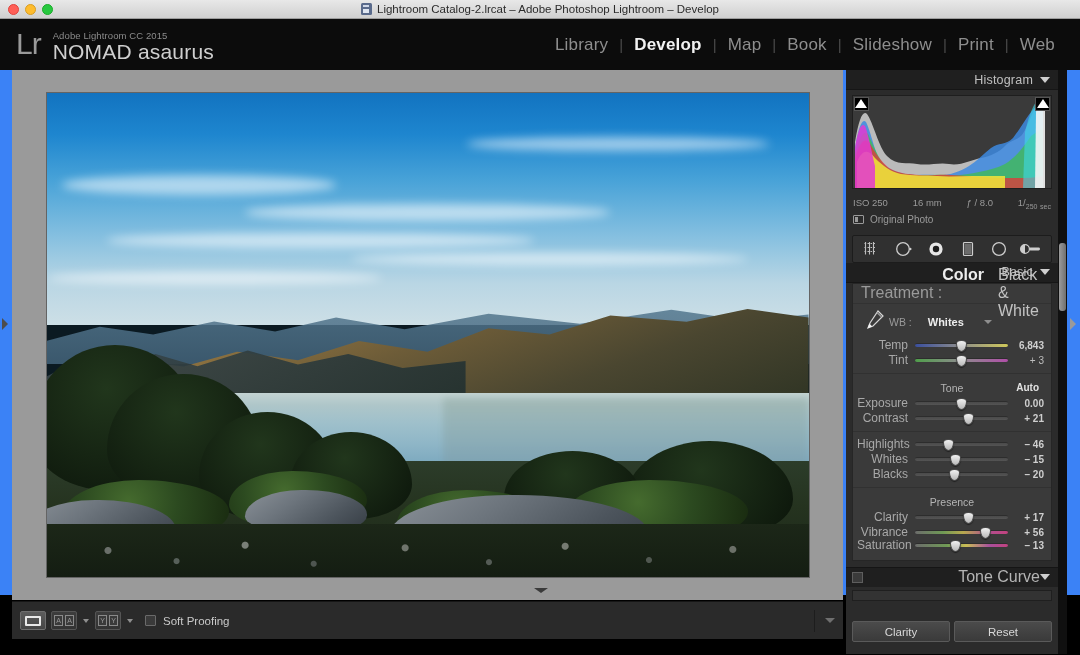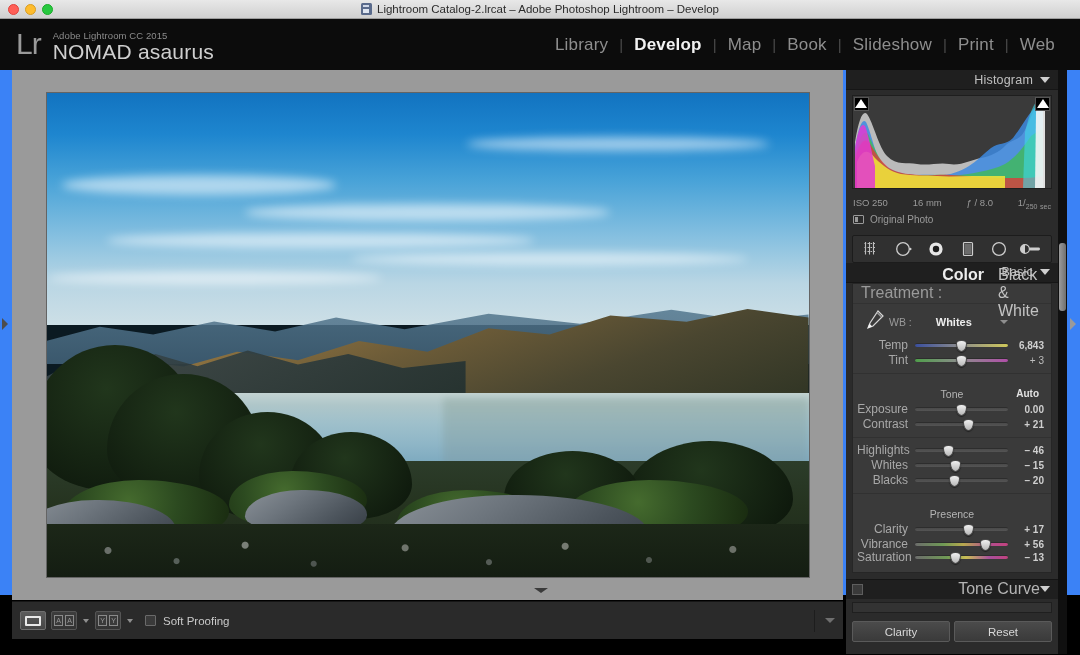--- a/index.html
+++ b/index.html
@@ -193,21 +193,21 @@
     display:flex; align-items:center; height:20px; font-size:16px; padding:0 8px; color:#9a9a9a;
     border-bottom:1px solid #323232;
   }
   .treatment .t-label { flex:0 0 auto; }
   .treat-opts { margin-left:auto; display:flex; gap:14px; padding-right:6px;}
   .treat-opts .on { color:#ededed; font-weight:bold; }
   .treat-opts .off { color:#c2c2c2; }
 
   .wb-row { display:flex; align-items:center; padding:4px 8px 2px 8px; }
   .eyedrop { width:26px; flex:0 0 26px; }
-  .wb-mid { margin-left:2px; display:flex; align-items:center; gap:24px; font-size:10.5px;}
+  .wb-mid { margin-left:2px; display:flex; align-items:center; gap:16px; font-size:10.5px;}
   .wb-mid .wb-l { color:#9a9a9a;}
   .wb-mid .wb-v { color:#ededed; font-weight:bold; font-size:11px;}
   .wb-chev { width:0;height:0;border-left:4px solid transparent;border-right:4px solid transparent;
              border-top:4px solid #8e8e8e; margin-left:4px;}
 
   .slider-row { display:flex; align-items:center; height:15px; padding:0 7px 0 4px; }
   .sl-name { width:58px; text-align:right; font-size:12px; color:#a8a8a8; padding-right:7px; }
   .sl-track {
     position:relative; flex:1; height:4px; border-radius:2px;
     background:linear-gradient(#4a4a4a,#545454); border-top:1px solid #2d2d2d;
@@ -221,21 +221,21 @@
     background:linear-gradient(#f0f0f0,#b8b8b8);
     border:1px solid #4a4a4a;
     border-radius:46% 46% 50% 50% / 30% 30% 70% 70%;
     box-shadow:0 1px 1px rgba(0,0,0,.5);
   }
   .sl-val { width:36px; text-align:right; font-size:10px; color:#cfcfcf; font-weight:bold; padding-left:5px;}
   .sl-val.dim { color:#bdbdbd; font-weight:normal;}
 
   .sec-title {
     display:flex; align-items:center; justify-content:center; position:relative;
-    height:16px; font-size:10.5px; color:#b5b5b5; margin-top:12px;
+    height:16px; font-size:10.5px; color:#b5b5b5; margin-top:6px;
   }
   .sec-title .auto {
     position:absolute; right:12px; font-size:10px; color:#e2e2e2; font-weight:bold;
   }
   .sep-line { height:1px; background:#313131; margin:5px 0 0 0; }
 
   .tone-curve-head {
     margin-top:6px; height:20px; background:#1f1f1f; display:flex; align-items:center;
     justify-content:flex-end; padding:0 8px; border-top:1px solid #151515; position:relative;
   }

